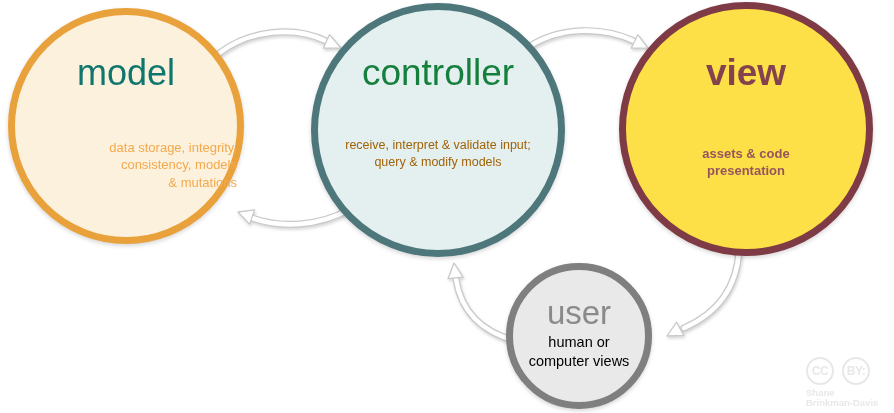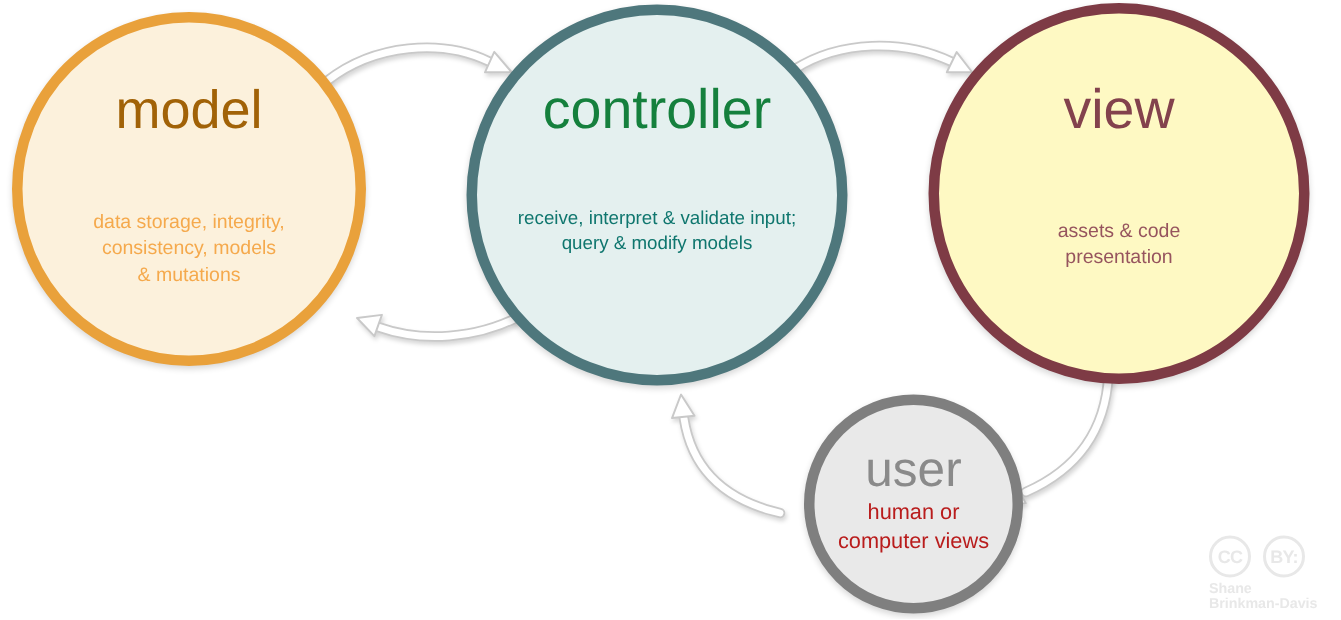--- a/index.html
+++ b/index.html
@@ -68,21 +68,21 @@
   .node-model .node-desc  { top: 124px; font-size: 13px; }
 
   .node-controller { left: 311px; top: 3px; width: 254px; height: 254px; }
   .node-controller .node-title { top: 44px; font-size: 37px; }
   .node-controller .node-desc  { top: 127px; font-size: 12.5px; }
 
   .node-view     { left: 619px; top: 2px;  width: 254px; height: 254px; }
   .node-view .node-title { top: 45px; font-size: 37px; }
   .node-view .node-desc  { top: 136px; font-size: 13px; }
 
-  .node-user     { left: 536px; top: 263px; width: 146px; height: 146px; }
+  .node-user     { left: 506px; top: 263px; width: 146px; height: 146px; }
   .node-user .node-title { top: 26px; font-size: 33px; }
   .node-user .node-desc  { top: 63px; font-size: 14.5px; line-height: 1.28; }
 
   .attribution {
     position: absolute;
     left: 806px;
     top: 357px;
   }
   .cc-row {
     display: flex;
@@ -136,47 +136,47 @@
       <polygon class="arrow-head" points="667,336 676.6,322.2 683.8,335.4"></polygon>
     </g>
     <g class="arrow-group">
       <path class="arrow-outline" d="M 520 342 C 490 335, 462 318, 456 279"></path>
       <path class="arrow-body" d="M 520 342 C 490 335, 462 318, 456 279"></path>
       <polygon class="arrow-head" points="454,263 448,278.7 463,277.2"></polygon>
     </g>
   </svg>
 
   <div class="node node-model" style="border-color: rgb(233, 161, 59); background: rgb(252, 241, 220);">
-    <div class="node-title" style="color: #a16207;">model</div>
-    <div class="node-desc" style="color: rgb(245, 169, 76);">
+    <div class="node-title" style="color: #0f766e;">model</div>
+    <div class="node-desc" style="color: rgb(245, 169, 76); text-align: right;">
       <div>data storage, integrity,</div>
       <div>consistency, models</div>
       <div>&amp; mutations</div>
     </div>
   </div>
 
   <div class="node node-controller" style="border-color: rgb(78, 119, 124); background: rgb(228, 240, 239);">
     <div class="node-title" style="color: #15803d;">controller</div>
-    <div class="node-desc" style="color: #0f766e;">
+    <div class="node-desc" style="color: #a16207;">
       <div>receive, interpret &amp; validate input;</div>
       <div>query &amp; modify models</div>
     </div>
   </div>
 
-  <div class="node node-view" style="border-color: rgb(126, 59, 69); background: #fef9c3;">
+  <div class="node node-view" style="border-color: rgb(126, 59, 69); background: #fde047; font-weight: bold;">
     <div class="node-title" style="color: rgb(131, 66, 77);">view</div>
     <div class="node-desc" style="color: rgb(150, 84, 94);">
       <div>assets &amp; code</div>
       <div>presentation</div>
     </div>
   </div>
 
   <div class="node node-user" style="border-color: rgb(127, 127, 127); background: rgb(233, 233, 233);">
     <div class="node-title" style="color: rgb(138, 138, 138);">user</div>
-    <div class="node-desc" style="color: #b91c1c;">
+    <div class="node-desc" style="color: #000000;">
       <div>human or</div>
       <div>computer views</div>
     </div>
   </div>
 
   <div class="attribution" style="color: rgb(232, 232, 232);">
     <div class="cc-row">
       <span class="cc-badge">CC</span>
       <span class="cc-badge">BY:</span>
     </div>

